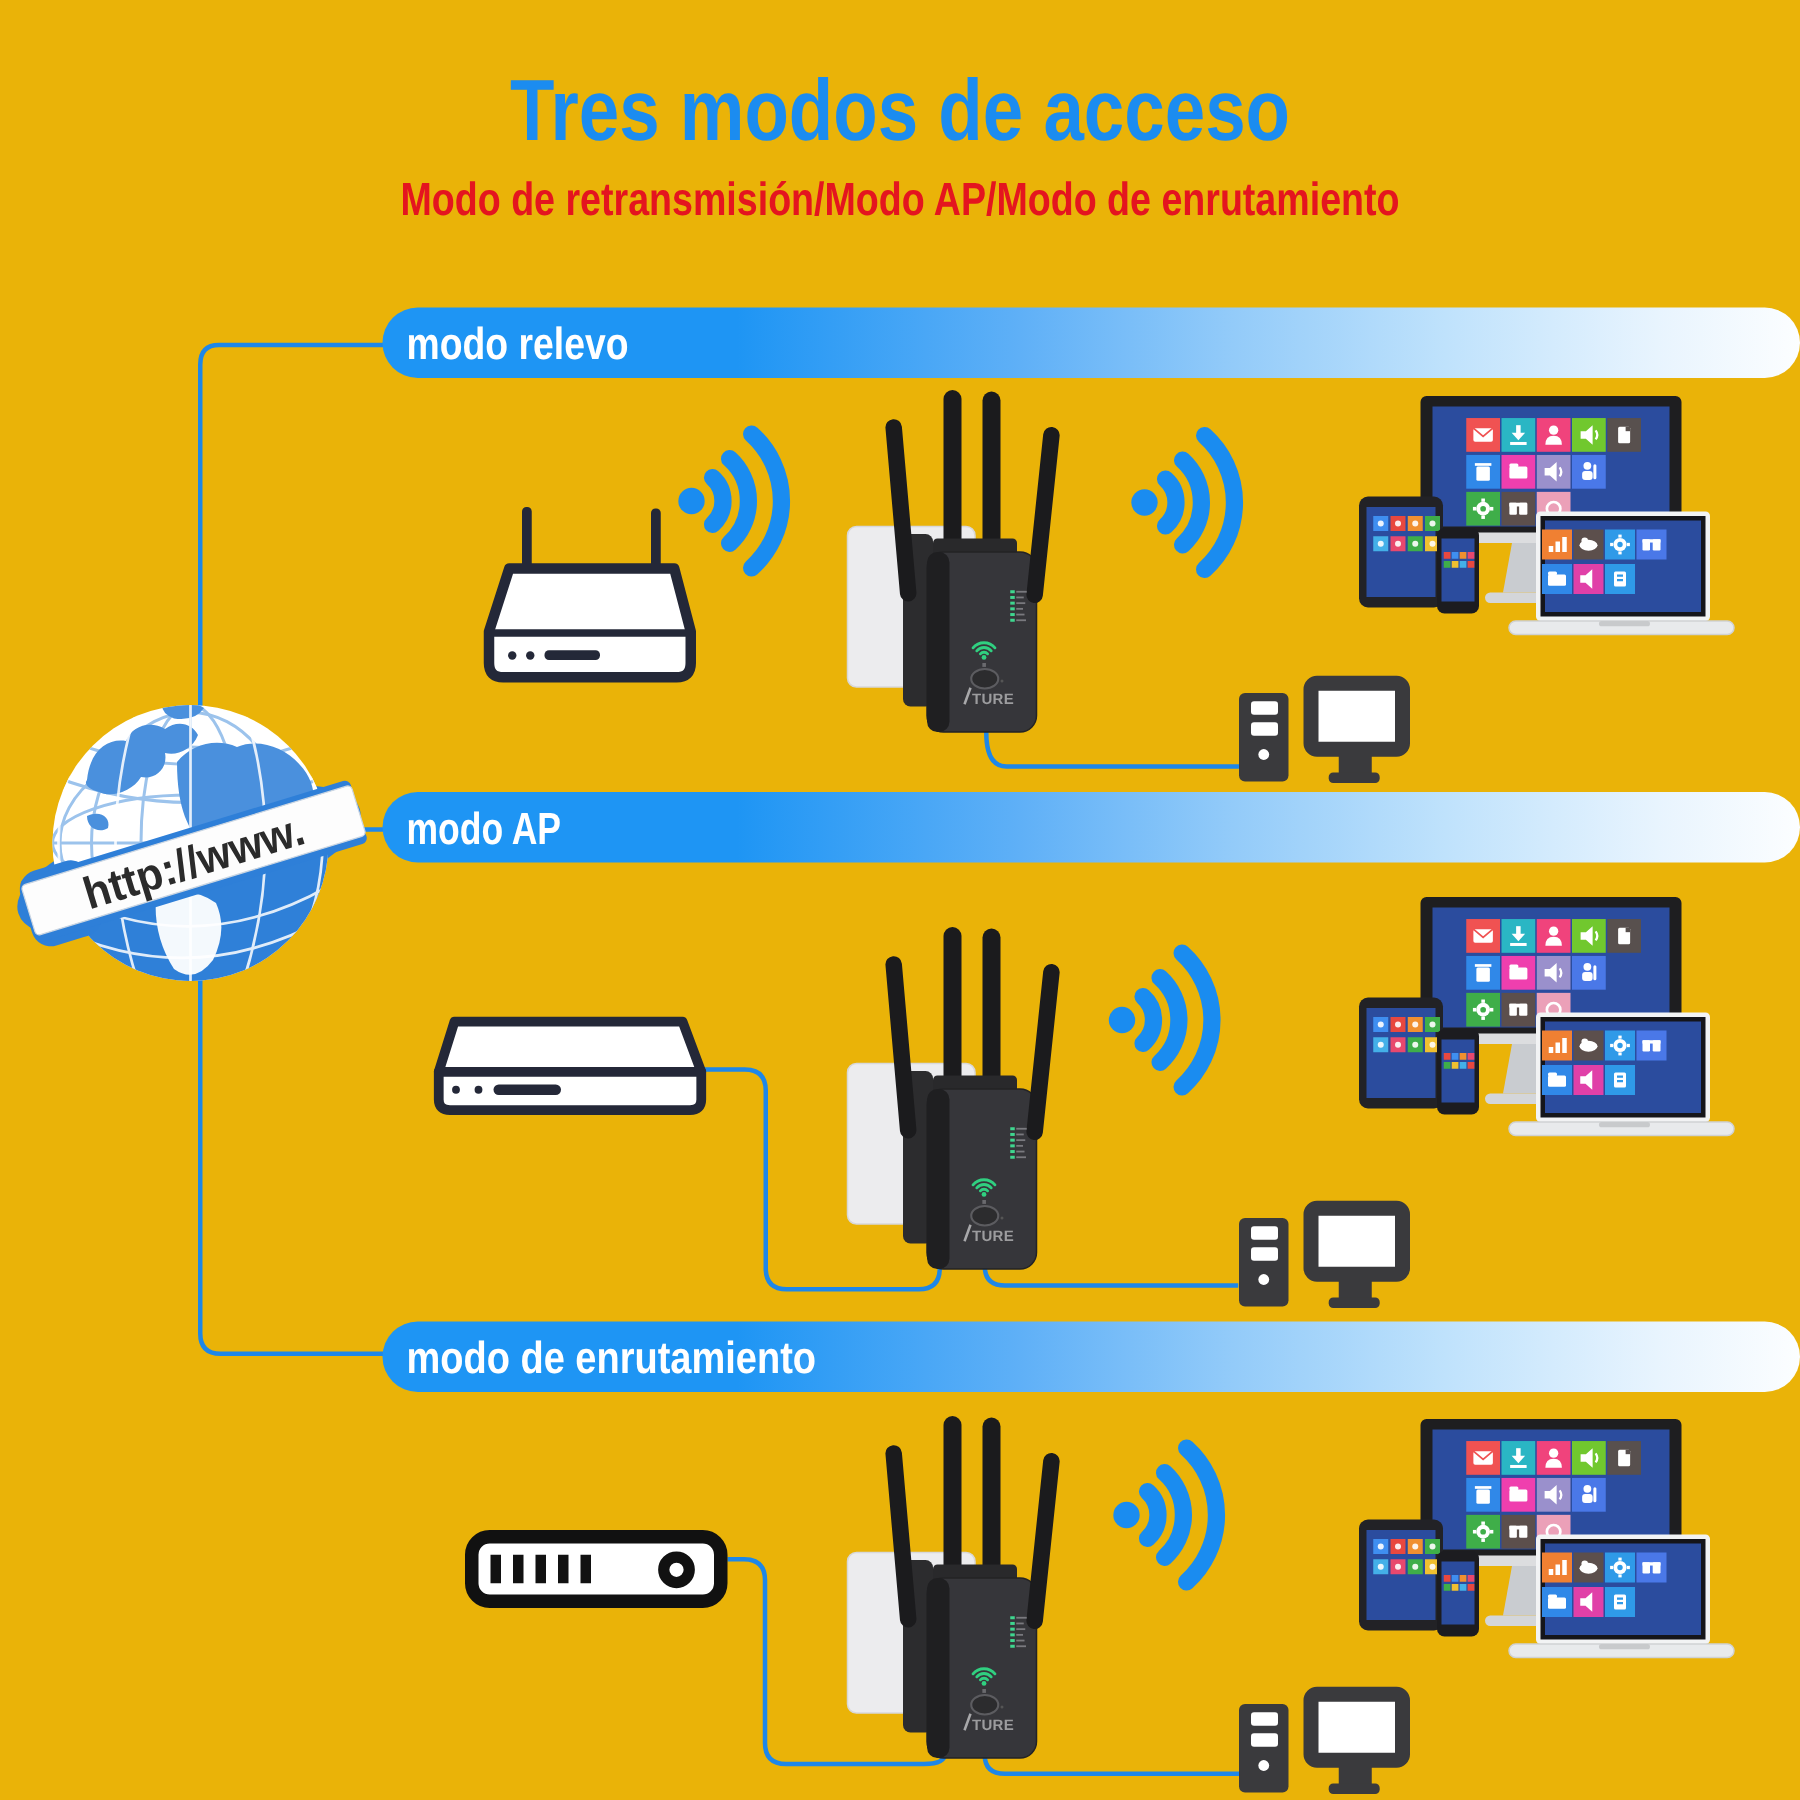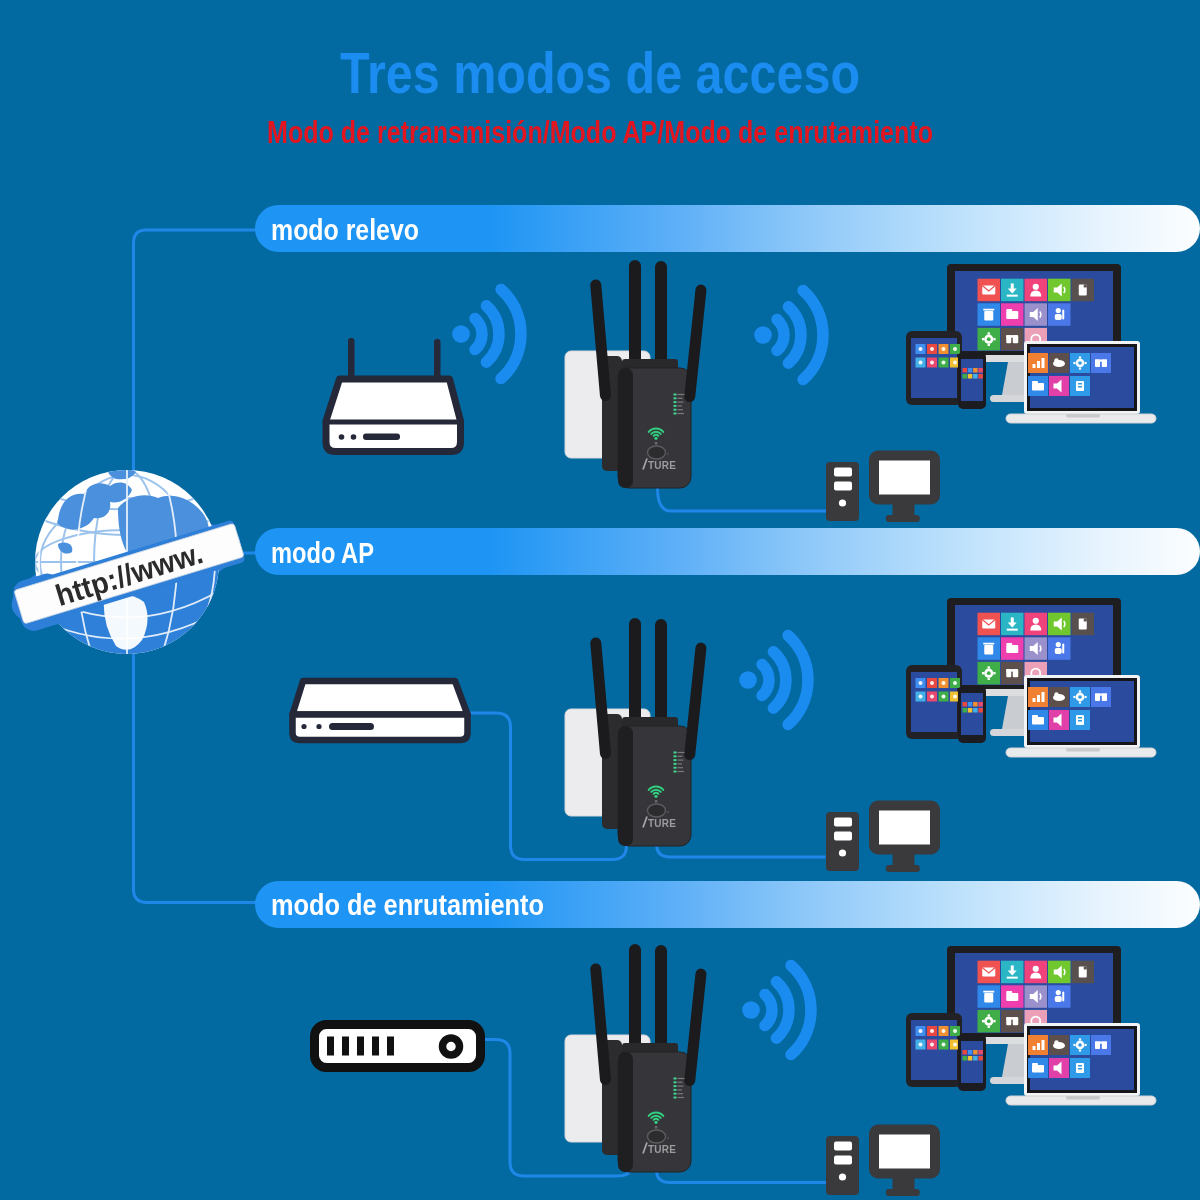--- a/index.html
+++ b/index.html
@@ -1,15 +1,15 @@
 <!DOCTYPE html>
 <html><head><meta charset="utf-8">
 <style>
 html,body{margin:0;padding:0;background:#fff}
-#page{position:relative;width:1200px;height:1200px;background:#0369a1;overflow:hidden;font-family:"Liberation Sans",sans-serif}
+#page{position:relative;width:1200px;height:1200px;background:#eab308;overflow:hidden;font-family:"Liberation Sans",sans-serif}
 #page svg{position:absolute;left:0;top:0}
 </style></head><body>
 <div id="page">
 <svg width="1200" height="1200" viewBox="0 0 1200 1200" font-family="Liberation Sans, sans-serif">
 <defs>
 <linearGradient id="bg" x1="0" y1="0" x2="1" y2="0">
 <stop offset="0" stop-color="#1e95f4"></stop>
 <stop offset="0.25" stop-color="#1e95f4"></stop>
 <stop offset="0.45" stop-color="#5fb0f7"></stop>
 <stop offset="0.6" stop-color="#93cbf9"></stop>

